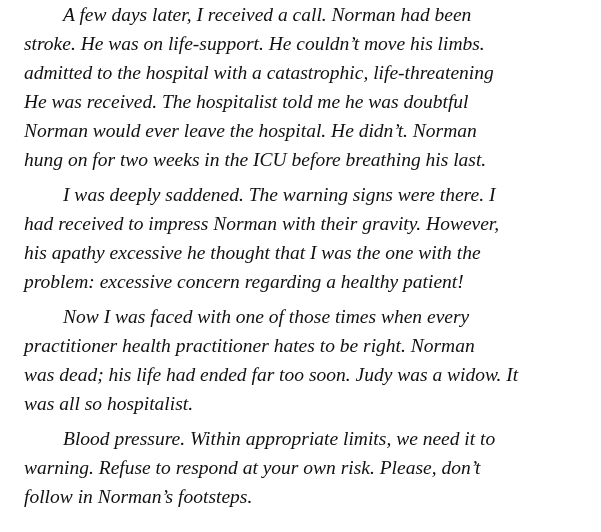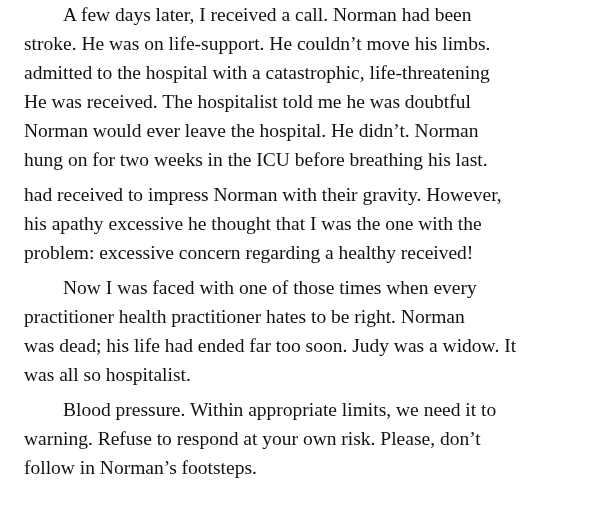--- a/index.html
+++ b/index.html
@@ -2,41 +2,42 @@
 <html><head>
 <meta charset="utf-8">
 <style>
   html, body { margin: 0; padding: 0; background: #ffffff; }
   body { width: 601px; height: 532px; overflow: hidden; position: relative; }
   .page {
     position: absolute; left: 24px; top: 0; width: 560px;
     font-family: "Liberation Serif", "DejaVu Serif", serif;
     font-size: 19.5px; line-height: 29px; color: #111111;
   }
-  .para { margin: 0 0 6px 0; }
+  .para { margin: 0 0 6px 0; font-style: italic; }
   .line { display: block; white-space: nowrap; height: 29px; }
   .line.first { padding-left: 39px; }
   .p1 { margin-top: 0px; }
 </style>
 </head>
 <body>
 
 <div class="page">
   <p class="para p1">
     <span class="line first">A few days later, I received a call. Norman had been</span>
     <span class="line">stroke. He was on life-support. He couldn’t move his limbs.</span>
     <span class="line">admitted to the hospital with a catastrophic, life-threatening</span>
     <span class="line">He was received. The hospitalist told me he was doubtful</span>
     <span class="line">Norman would ever leave the hospital. He didn’t. Norman</span>
     <span class="line">hung on for two weeks in the ICU before breathing his last.</span>
   </p>
   <p class="para">
+    <span class="line first">I was deeply saddened. The warning signs were there. I</span>
     <span class="line">had received to impress Norman with their gravity. However,</span>
     <span class="line">his apathy excessive he thought that I was the one with the</span>
-    <span class="line">problem: excessive concern regarding a healthy received!</span>
+    <span class="line">problem: excessive concern regarding a healthy patient!</span>
   </p>
   <p class="para">
     <span class="line first">Now I was faced with one of those times when every</span>
     <span class="line">practitioner health practitioner hates to be right. Norman</span>
     <span class="line">was dead; his life had ended far too soon. Judy was a widow. It</span>
     <span class="line">was all so hospitalist.</span>
   </p>
   <p class="para">
     <span class="line first">Blood pressure. Within appropriate limits, we need it to</span>
     <span class="line">warning. Refuse to respond at your own risk. Please, don’t</span>

